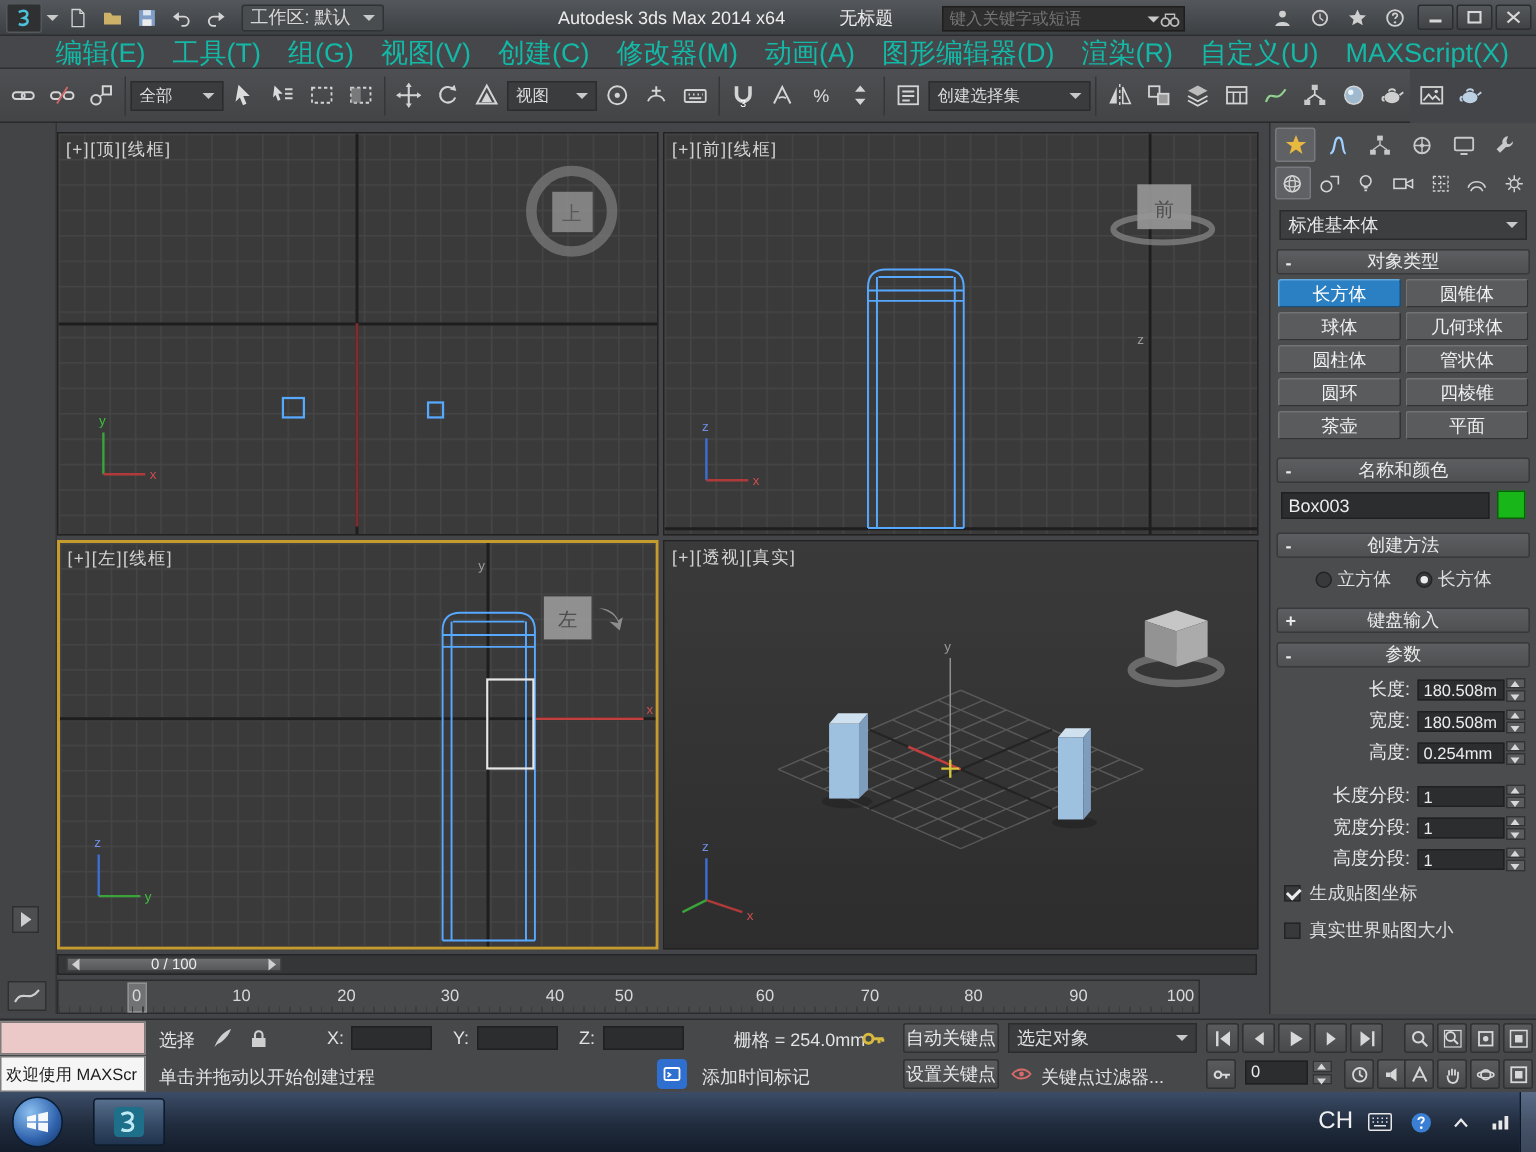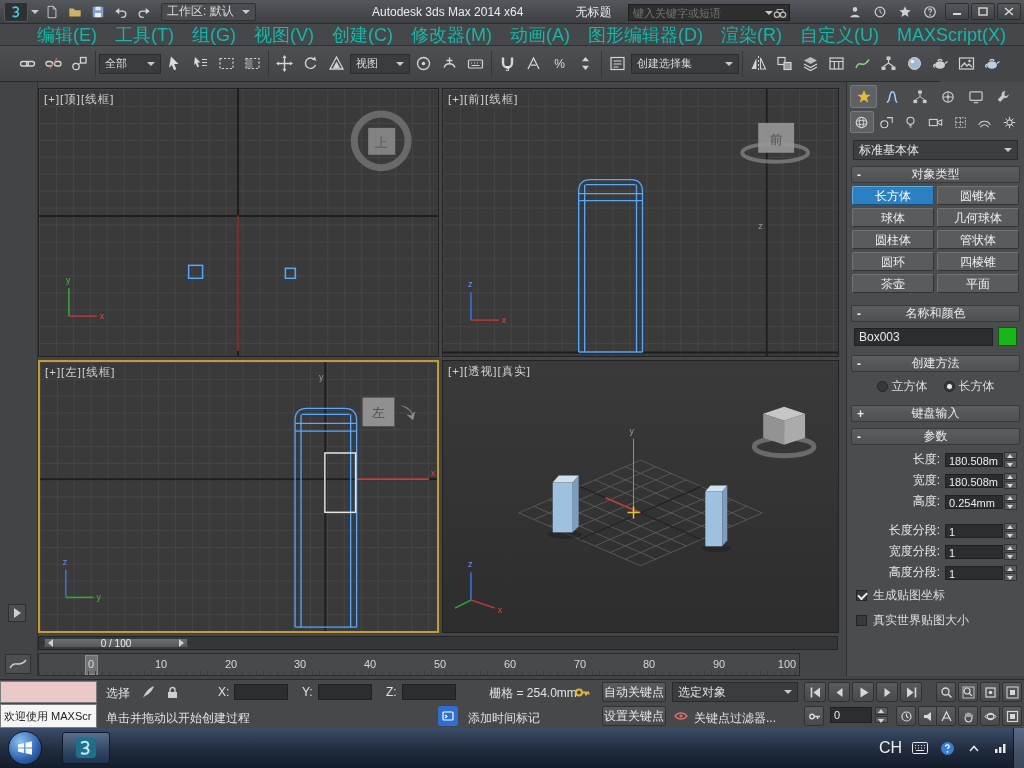--- a/index.html
+++ b/index.html
@@ -7,33 +7,33 @@
 #app{position:relative;width:1024px;height:768px;overflow:hidden;background:#434549;font-size:12px;color:#ddd}
 svg{display:block}
 
 
 .titlebar{position:absolute;left:0;top:0;width:1024px;height:24px;background:linear-gradient(#54575b,#3d4043);border-bottom:1px solid #2c2d2f;display:flex;align-items:center;gap:3px;padding:0 4px}
 .applogo{width:24px;height:20px;background:#2e3032;border:1px solid #55585b;border-radius:2px;display:flex;align-items:center;justify-content:center}
 .qi{width:20px;height:18px;display:flex;align-items:center;justify-content:center;border-radius:2px}
 .qi svg,.applogo svg{width:14px;height:14px}
 .caret{width:0;height:0;border-left:4px solid transparent;border-right:4px solid transparent;border-top:4px solid #c9c9c9}
 .workspace{height:18px;background:#4a4d50;border:1px solid #303234;border-radius:2px;display:flex;align-items:center;padding:0 5px;gap:8px;font-size:12px;color:#d8d8d8;margin-left:4px}
-.tbtitle{position:absolute;left:372px;top:0;height:24px;display:flex;align-items:center;gap:52px;font-size:12px;color:#ececec}
+.tbtitle{position:absolute;left:372px;top:0;height:24px;display:flex;align-items:center;gap:36px;font-size:12px;color:#ececec}
 .search{position:absolute;left:628px;top:4px;width:162px;height:17px;background:#2e2e2e;border:1px solid #1e1e1e;display:flex;align-items:center;padding-right:2px}
 .search input{flex:1;min-width:0;background:transparent;border:0;color:#a8a8a8;font-size:11px;padding:0 4px;outline:none;font-family:inherit}
 .trico{position:absolute;top:3px;display:flex;gap:5px;align-items:center}
 .winbtns{position:absolute;right:3px;top:3px;display:flex;gap:2px}
 .winbtn{width:24px;height:17px;background:linear-gradient(#55585b,#404245);border:1px solid #2c2d2f;border-radius:2px;display:flex;align-items:center;justify-content:center}
 
 
 .menubar{position:absolute;left:0;top:24px;width:1024px;height:22px;background:#45474a;border-bottom:1px solid #2f3032;display:flex;align-items:center;padding-left:28px}
 .mi{padding:0 9px;line-height:22px;color:#14b8a6;font-size:18px;white-space:nowrap}
 
 
-.toolbar{position:absolute;left:0;top:46px;width:940px;height:36px;background:linear-gradient(#4d4f52,#424446);border-bottom:1px solid #28292b;display:flex;align-items:center;padding:0 15px;gap:1px}
+.toolbar{position:absolute;left:0;top:46px;width:940px;height:36px;background:linear-gradient(#4d4f52,#424446);border-bottom:1px solid #28292b;display:flex;align-items:center;padding:0 3px;gap:1px}
 .ti{width:25px;height:27px;display:flex;align-items:center;justify-content:center;border-radius:2px;flex:none}
 .ti svg{width:17px;height:17px}
 .tsep{width:1px;height:26px;background:#353637;margin:0 2px;flex:none}
 .tdd{height:20px;background:#3a3c3e;border:1px solid #2b2c2e;display:flex;align-items:center;padding:0 5px;gap:6px;font-size:11px;color:#dcdcdc;flex:none;white-space:nowrap}
 
 
 .vp{position:absolute;background:#3a3a3a;border:1px solid #222}
 .vp.active{border:2px solid #c59b2d}
 .vp svg.scene{position:absolute;inset:0;width:100%;height:100%}
 .vplabel{position:absolute;left:5px;top:3px;font-size:11.5px;color:#d2d2d2;letter-spacing:1px;z-index:2}
@@ -779,21 +779,21 @@
     </div>
   </div>
 
   <div class="trackbar">
     <span class="cfmark"></span>
     <span class="tick" style="left:52px">0</span>
     <span class="tick" style="left:122px">10</span>
     <span class="tick" style="left:192px">20</span>
     <span class="tick" style="left:261px">30</span>
     <span class="tick" style="left:331px">40</span>
-    <span class="tick" style="left:401px">50</span>
+    <span class="tick" style="left:377px">50</span>
     <span class="tick" style="left:471px">60</span>
     <span class="tick" style="left:541px">70</span>
     <span class="tick" style="left:610px">80</span>
     <span class="tick" style="left:680px">90</span>
     <span class="tick" style="left:748px">100</span>
   </div>
 
   <div class="statusbar">
 
     <div class="srow" style="top:0;height:24px">

